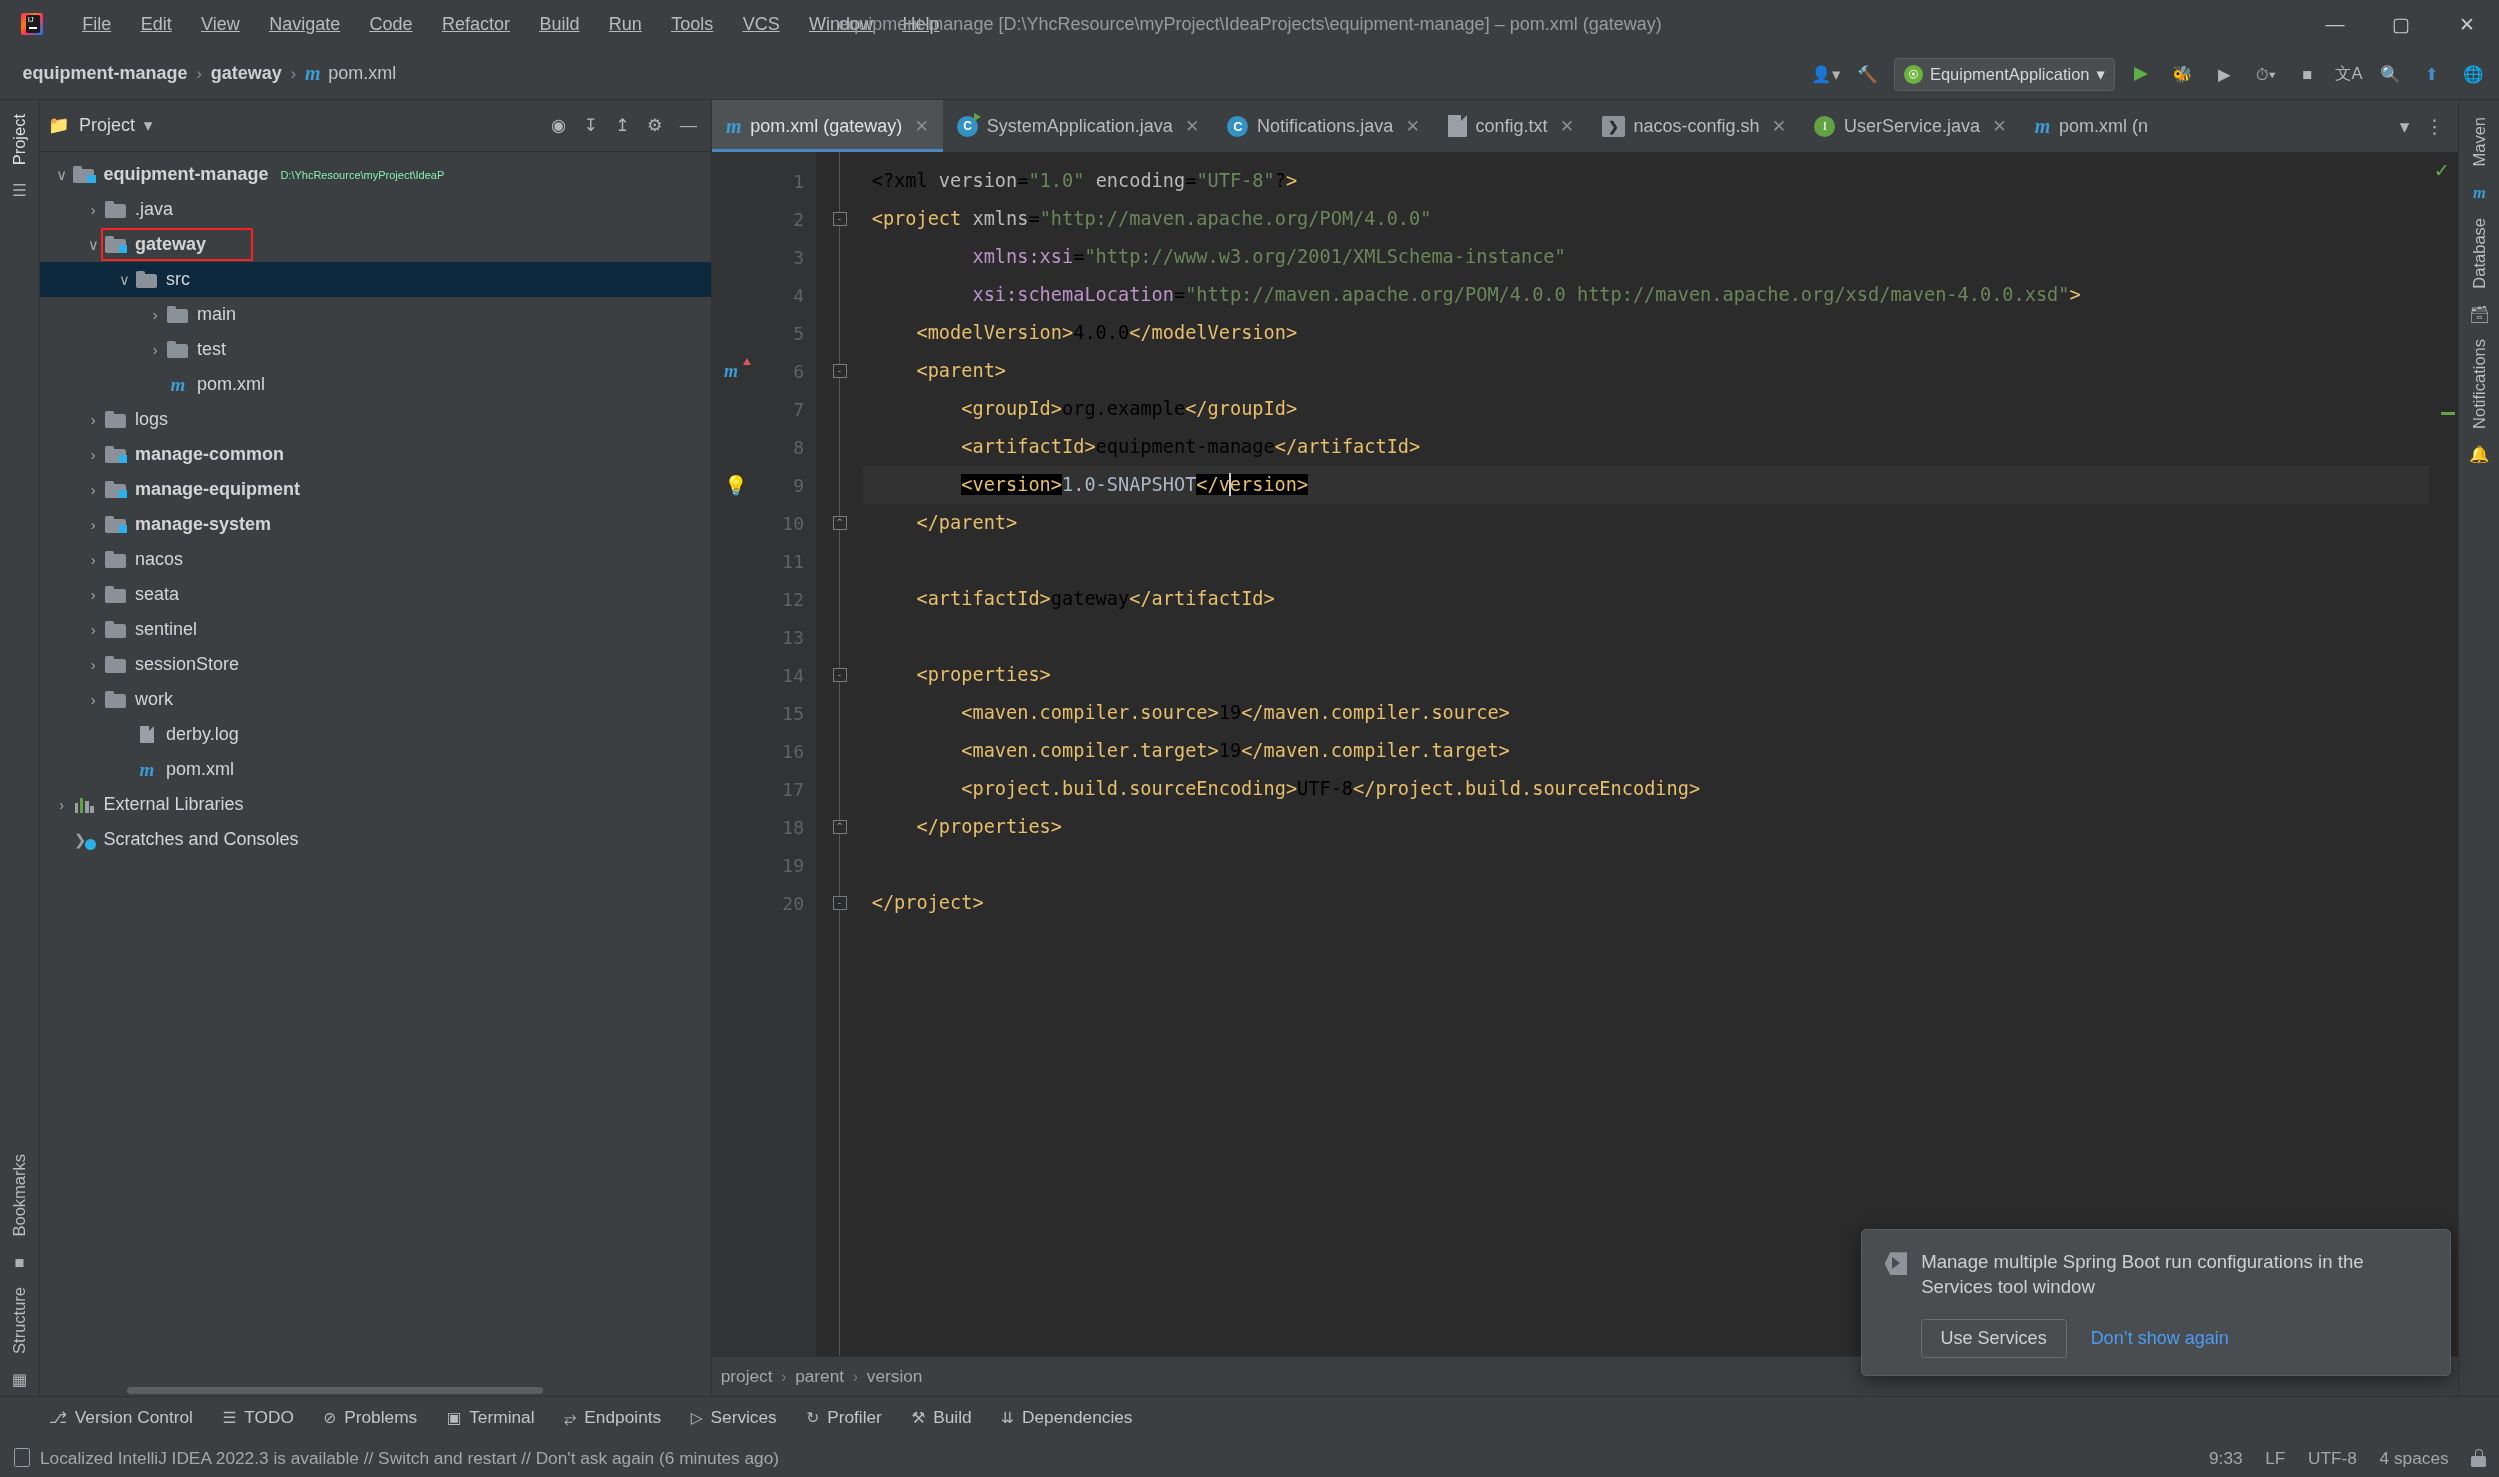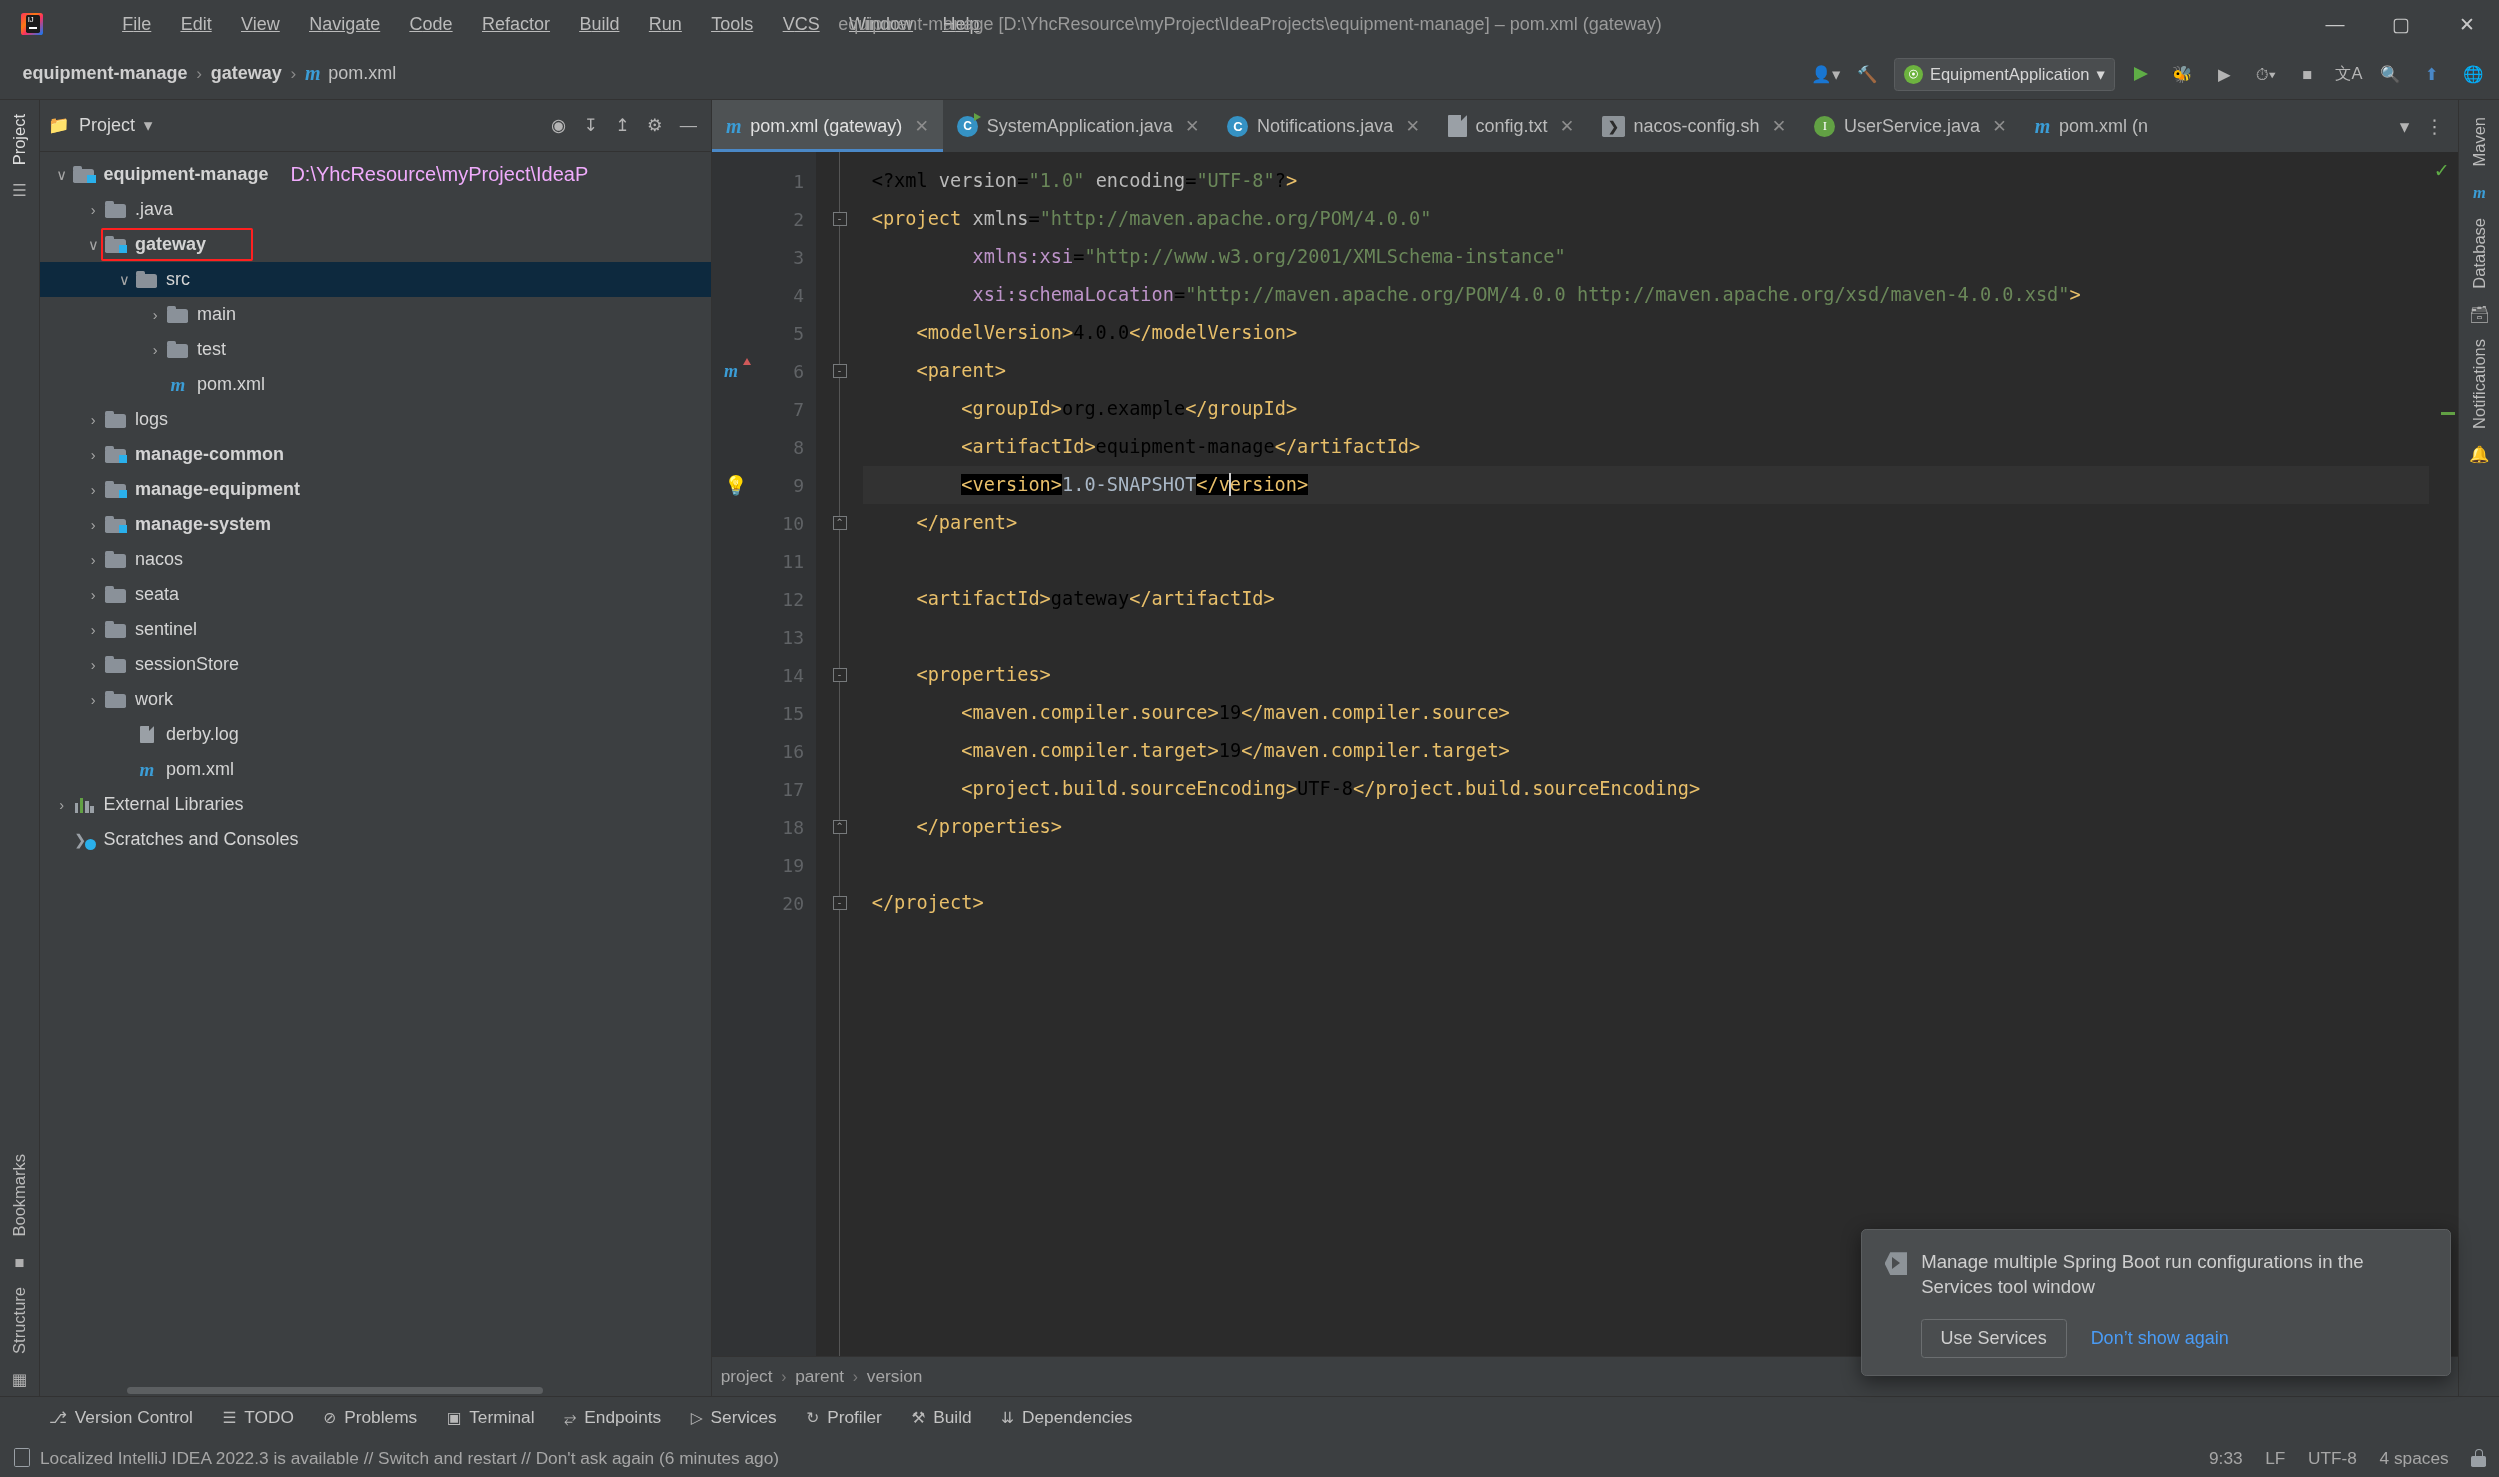--- a/index.html
+++ b/index.html
@@ -14,21 +14,21 @@
     position: relative;
     transform-origin: 0 0;
     display: flex; flex-direction: column;
     background: #3c3f41;
   }
 
   
   .titlebar {
     height: 48px; background: #3c3f41;
     display: flex; align-items: center;
-    flex: 0 0 48px; position: relative; gap: 40px;
+    flex: 0 0 48px; position: relative;
   }
   .ij-logo {
     width: 26px; height: 26px; margin-left: 19px; margin-right: 22.6px;
     position: relative; flex: 0 0 auto;
   }
   .ij-logo .sq {
     position:absolute; left:1.7px; top:1.7px; width:22.6px; height:22.6px;
     background: linear-gradient(135deg,#fe315d 0%,#f97a12 35%,#fe315d 55%,#087cfa 100%);
     border-radius: 2.6px;
   }
@@ -144,21 +144,21 @@
     position:absolute; left:0; top:2.6px; width:21px; height:14.7px;
     background:#8a9199; border-radius:1.7px 2.6px 1.7px 1.7px;
   }
   .folder .tabtop {
     position:absolute; left:0; top:0px; width:9.5px; height:4.3px; background:#8a9199; border-radius:1.7px 1.7px 0 0;
   }
   .folder.mod .badge {
     position:absolute; right:0px; bottom:0px; width:8.7px; height:8.7px; background:#2ab0eb;
   }
   .tlabel.bold { font-weight:bold; }
-  .tsub { color:#f0abfc; font-size:20px; margin-left:22px; }
+  .tsub { color:#86efac; font-size:11px; margin-left:12px; }
   .file-ico-m {
     width:22.6px;flex:0 0 22.6px;margin-right:7.8px;color:#3b9dd6;font-size:19px;font-weight:bold;
     font-style:italic; font-family:"Liberation Serif",serif; text-align:center;
   }
   .file-ico-doc {
     width:22.6px;flex:0 0 22.6px;margin-right:7.8px;display:flex;justify-content:center;
   }
   .doc-glyph { width:14px;height:17.3px;background:#9aa0a6;border-radius:0.9px;position:relative; }
   .doc-glyph:after{content:"";position:absolute;right:0;top:0;border-left:5.2px solid #3c3f41;border-bottom:5.2px solid transparent;}
   .lib-ico { width:22.6px;flex:0 0 22.6px;margin-right:7.8px;display:flex;gap:1.7px;justify-content:center;align-items:flex-end;height:17.3px;}

